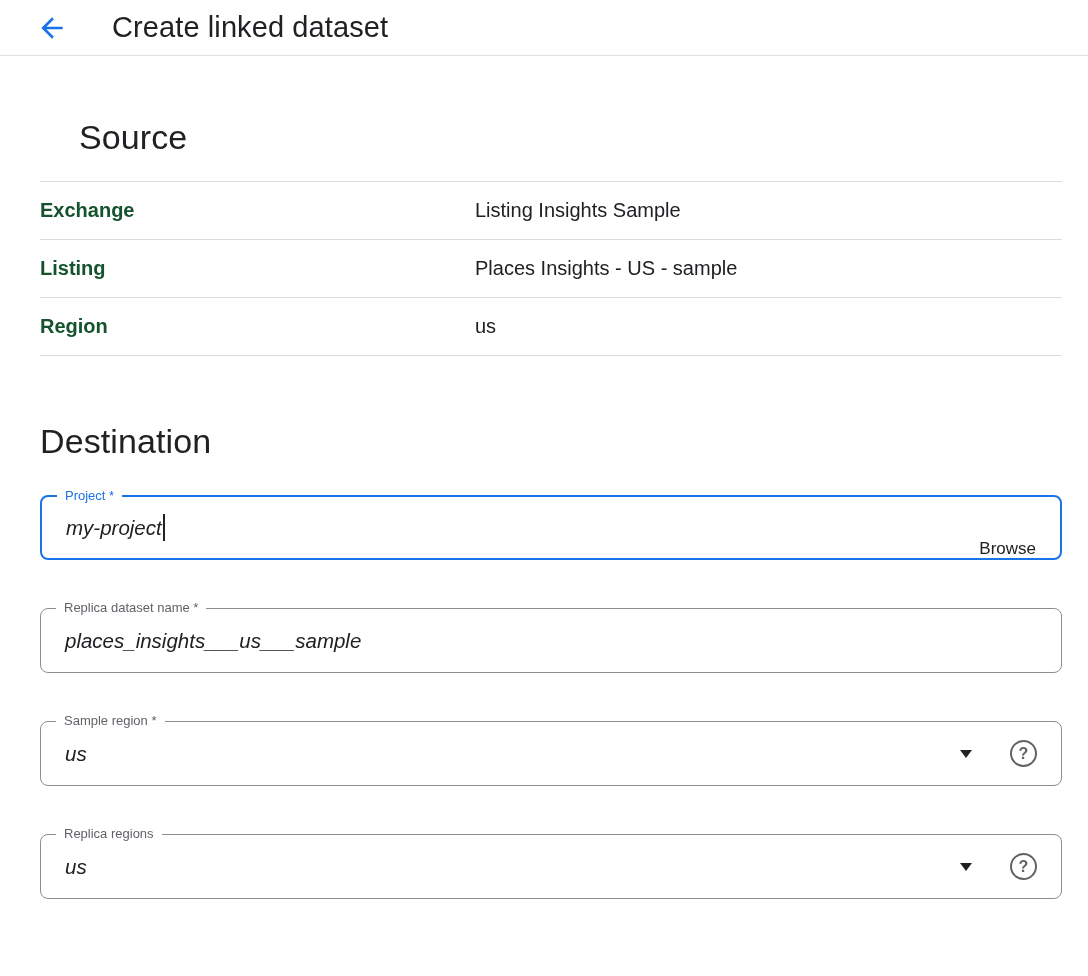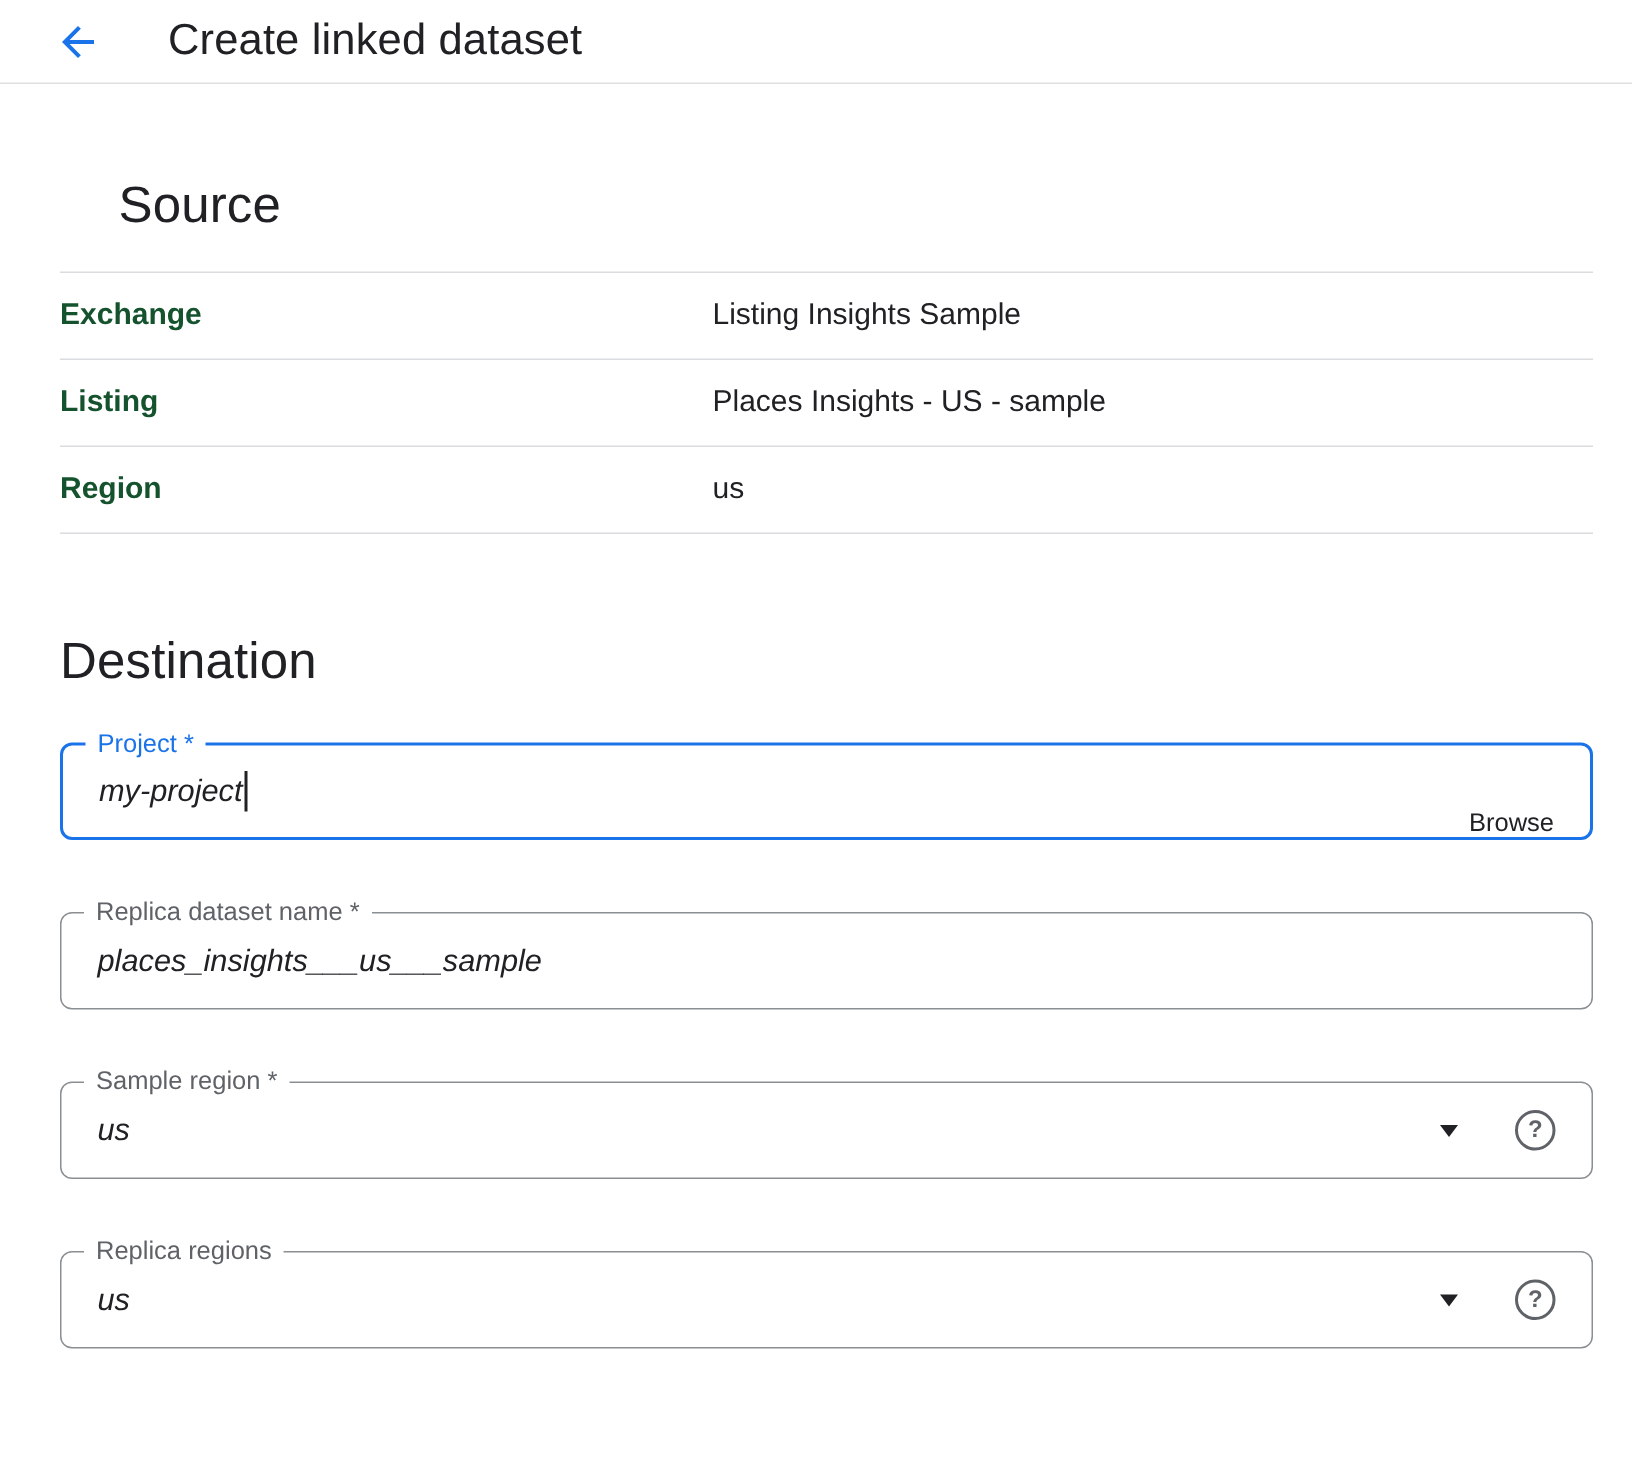--- a/index.html
+++ b/index.html
@@ -93,21 +93,21 @@
   }
   .field.focused {
     border: 2px solid #1a73e8;
   }
   .field-label {
     position: absolute;
     top: -11px;
     left: 15px;
     background: #fff;
     padding: 0 8px;
-    font-size: 17px;
+    font-size: 13px;
     color: #5f6368;
     line-height: 20px;
     white-space: nowrap;
   }
   .field.focused .field-label {
     color: #1a73e8;
   }
   .field-value {
     font-size: 20.5px;
     color: #202124;

